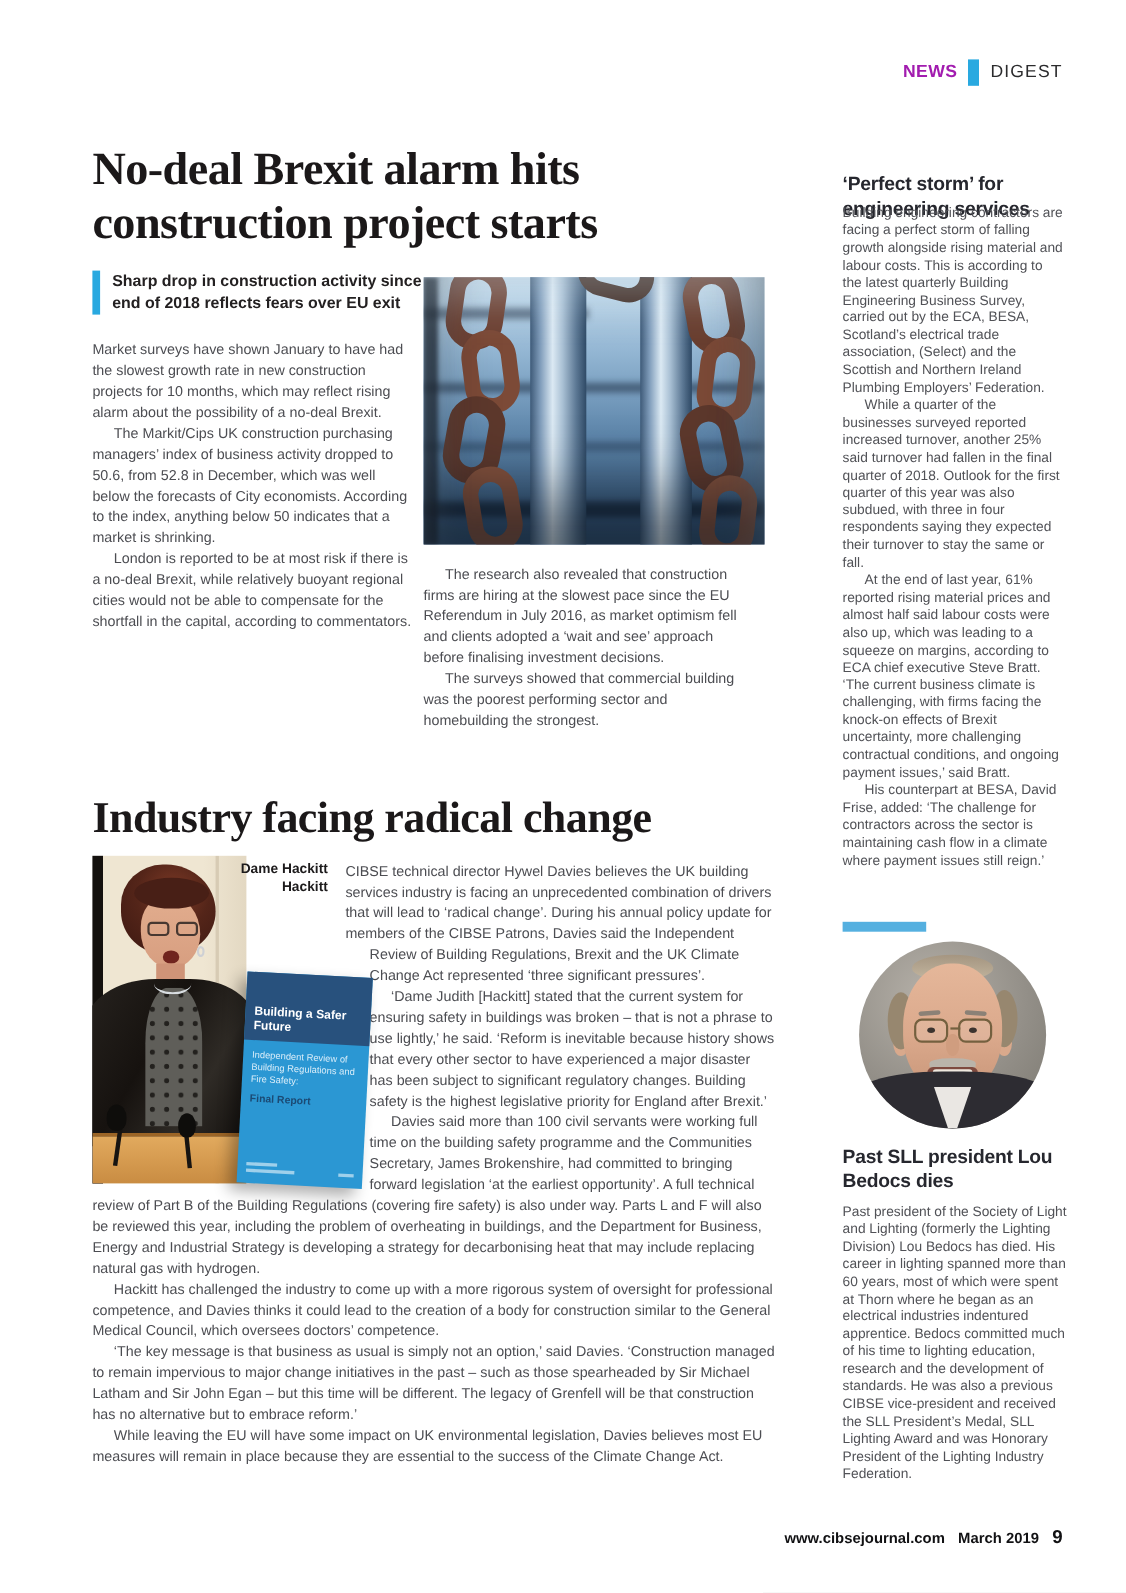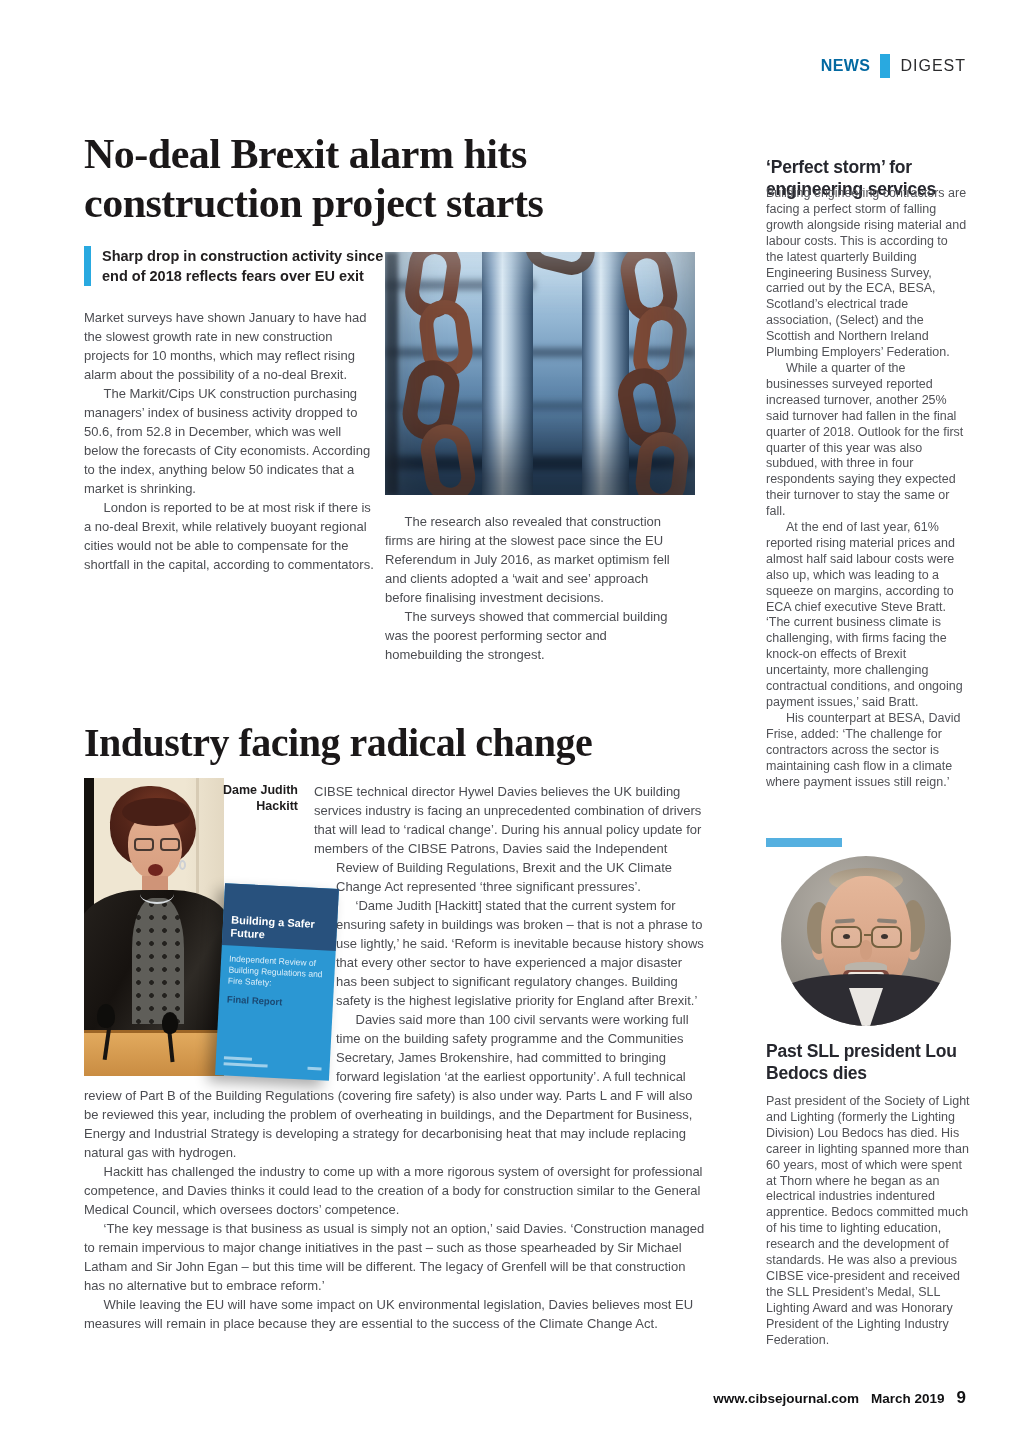--- a/index.html
+++ b/index.html
@@ -2,21 +2,21 @@
 <html><head>
 <meta charset="utf-8">
 <style>
   * { margin:0; padding:0; box-sizing:border-box; }
   html,body { background:#e9e9e9; }
   body { font-family:"Liberation Sans", sans-serif; }
   .page { position:relative; width:1024px; height:1448px; background:#ffffff; margin:0 auto; overflow:hidden; }
 
   
   .masthead { position:absolute; top:54px; right:58px; display:flex; align-items:center; gap:10px; }
-  .masthead .news { font-weight:700; font-size:16px; letter-spacing:.4px; color:#0369a1; }
+  .masthead .news { font-weight:700; font-size:16px; letter-spacing:.4px; color:#a21caf; }
   .masthead .bar { width:10px; height:24px; background:#29a9e0; }
   .masthead .digest { font-weight:400; font-size:16px; letter-spacing:1px; color:#2b2b2d; }
 
   
   .a1 { position:absolute; left:84px; top:130px; width:611px; }
   .headline { font-family:"Liberation Serif", serif; font-weight:700; color:#1b1819; font-size:42px; line-height:49px; letter-spacing:-.5px; }
   .standfirst { margin-top:18px; border-left:7px solid #29a9e0; padding-left:11px; width:300px;
                 font-weight:700; font-size:14.5px; line-height:20px; color:#232021; }
   .bodytext { font-size:13px; line-height:19px; color:#4c4d52; }
   .bodytext p.ind { text-indent:1.5em; }
@@ -226,21 +226,21 @@
           <div class="hp-top"></div>
           <div class="hp-necklace"></div>
           <div class="hp-lectern"></div>
           <div class="hp-stem" style="left:21px;top:248px;height:34px;transform:rotate(8deg);"></div>
           <div class="hp-stem" style="left:85px;top:254px;height:30px;transform:rotate(-6deg);"></div>
           <div class="hp-mic" style="left:13px;top:226px;width:18px;height:24px;"></div>
           <div class="hp-mic" style="left:78px;top:234px;width:16px;height:22px;"></div>
         </div>
 
         <div class="caption">
-          <div>Dame Judith</div>
+          <div>Dame Hackitt</div>
           <div>Hackitt</div>
         </div>
 
         <div class="book">
           <div class="book-band">
             <div class="book-title">Building a Safer Future</div>
           </div>
           <div class="book-inner">
             <div class="book-sub">Independent Review of Building Regulations and Fire Safety:</div>
             <div class="book-final">Final Report</div>

